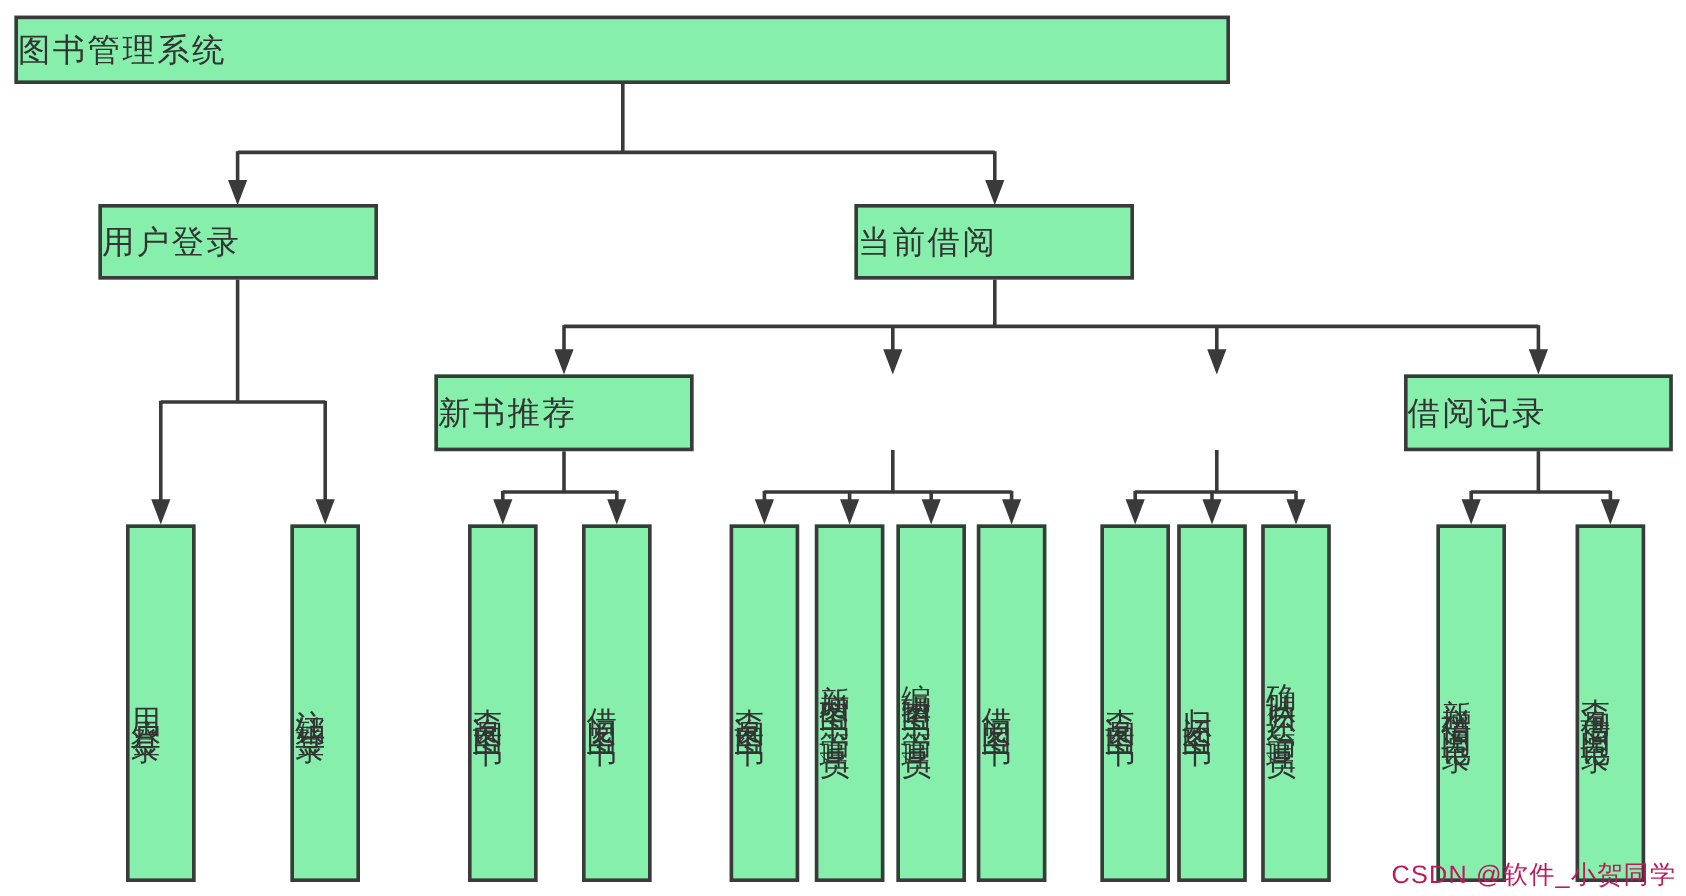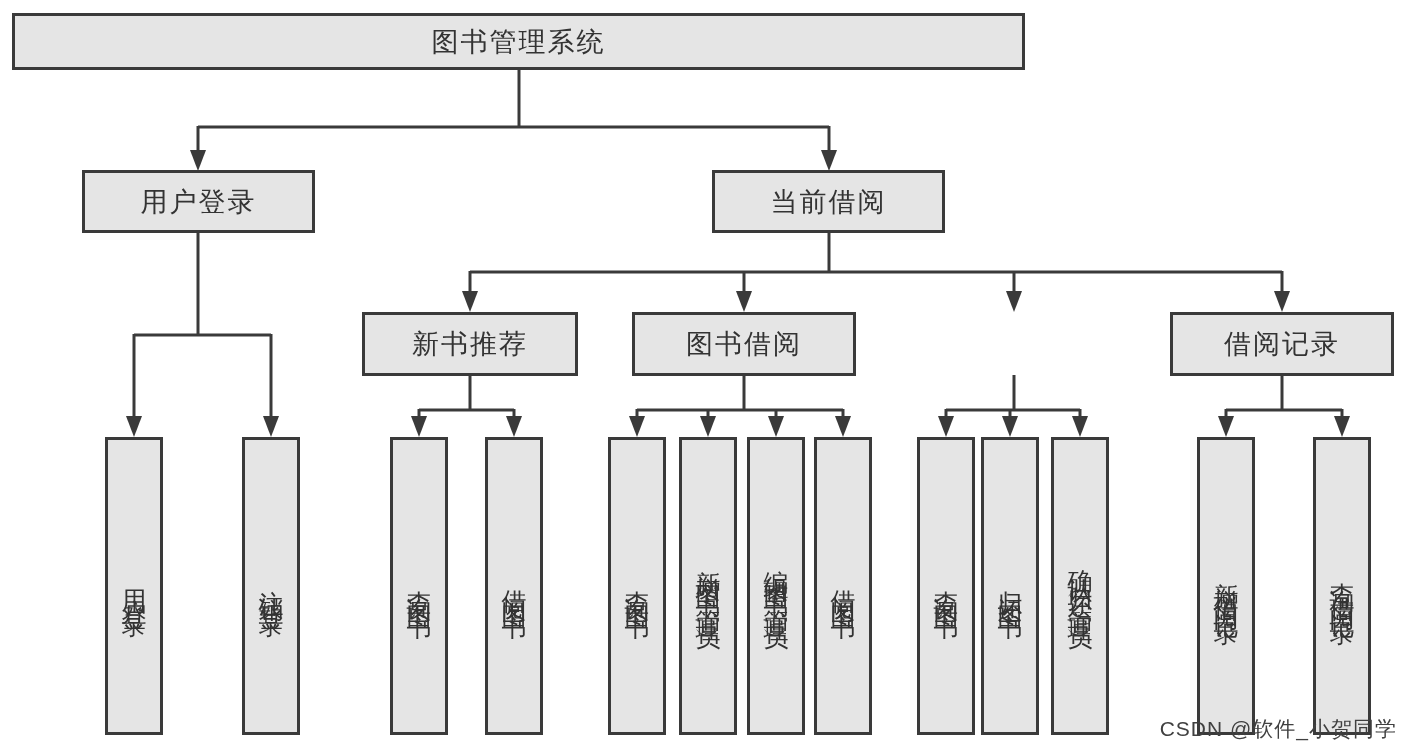--- a/index.html
+++ b/index.html
@@ -13,25 +13,24 @@
   }
   #wires {
     position: absolute;
     left: 0; top: 0;
     width: 1405px; height: 747px;
     z-index: 1;
   }
   .node {
     position: absolute;
     box-sizing: border-box;
-    background: #e5e5e5;
+    background: #86efac;
     border: 3px solid #3a3a3a;
     display: flex;
     align-items: center;
-    justify-content: center;
     z-index: 2;
     color: #333333;
   }
   .hbox .label {
     font-size: 27px;
     letter-spacing: 2px;
     white-space: nowrap;
     color: #333333;
   }
   .vbox .label {
@@ -41,21 +40,21 @@
     letter-spacing: 8px;
     line-height: 1;
     color: #333333;
   }
   #watermark {
     position: absolute;
     right: 8px;
     bottom: 4px;
     z-index: 3;
     font-size: 21px;
-    color: #404040;
+    color: #be185d;
     letter-spacing: 1px;
     white-space: nowrap;
   }
 </style>
 </head>
 <body>
 
 <div id="stage">
 
   <svg id="wires" viewBox="0 0 1405 747" xmlns="http://www.w3.org/2000/svg">
@@ -154,23 +153,20 @@
   <div class="node hbox" style="left:82px; top:170px; width:233px; height:63px;">
     <span class="label">用户登录</span>
   </div>
   <div class="node hbox" style="left:712px; top:170px; width:233px; height:63px;">
     <span class="label">当前借阅</span>
   </div>
 
   <div class="node hbox" style="left:362px; top:312px; width:216px; height:64px;">
     <span class="label">新书推荐</span>
   </div>
-  <div class="node hbox" style="left:632px; top:312px; width:224px; height:64px;">
-    <span class="label">图书借阅</span>
-  </div>
   <div class="node hbox" style="left:1170px; top:312px; width:224px; height:64px;">
     <span class="label">借阅记录</span>
   </div>
 
   <div class="node vbox" style="left:105px; top:437px; width:58px; height:298px;">
     <span class="label">用户登录</span>
   </div>
   <div class="node vbox" style="left:242px; top:437px; width:58px; height:298px;">
     <span class="label">注销登录</span>
   </div>

